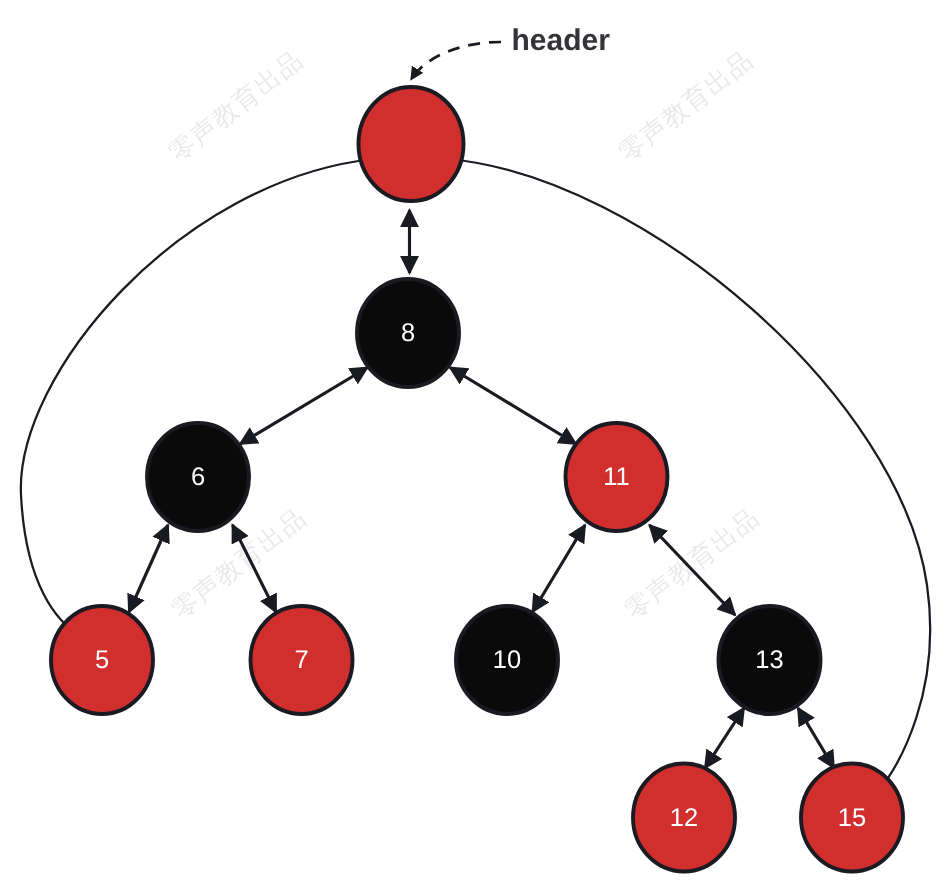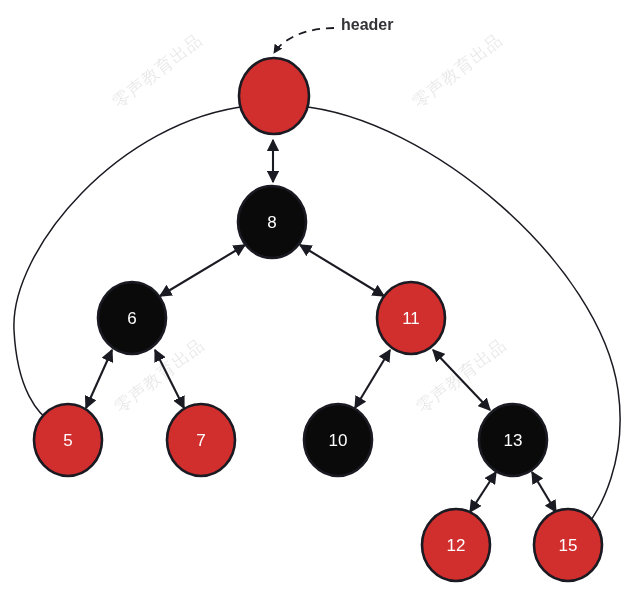--- a/index.html
+++ b/index.html
@@ -48,21 +48,21 @@
   }
   .pointer-dash {
     stroke: #1a1a22;
     stroke-width: 1.8;
     fill: none;
     stroke-dasharray: 8 6;
   }
   .header-text {
     position: absolute;
     font-family: "Liberation Sans", sans-serif;
-    font-size: 16px;
+    font-size: 20px;
     font-weight: bold;
     color: #333338;
     white-space: nowrap;
   }
   .watermark {
     position: absolute;
     font-family: "Liberation Sans", sans-serif;
     font-size: 17px;
     color: #000000;
     opacity: 0.085;

